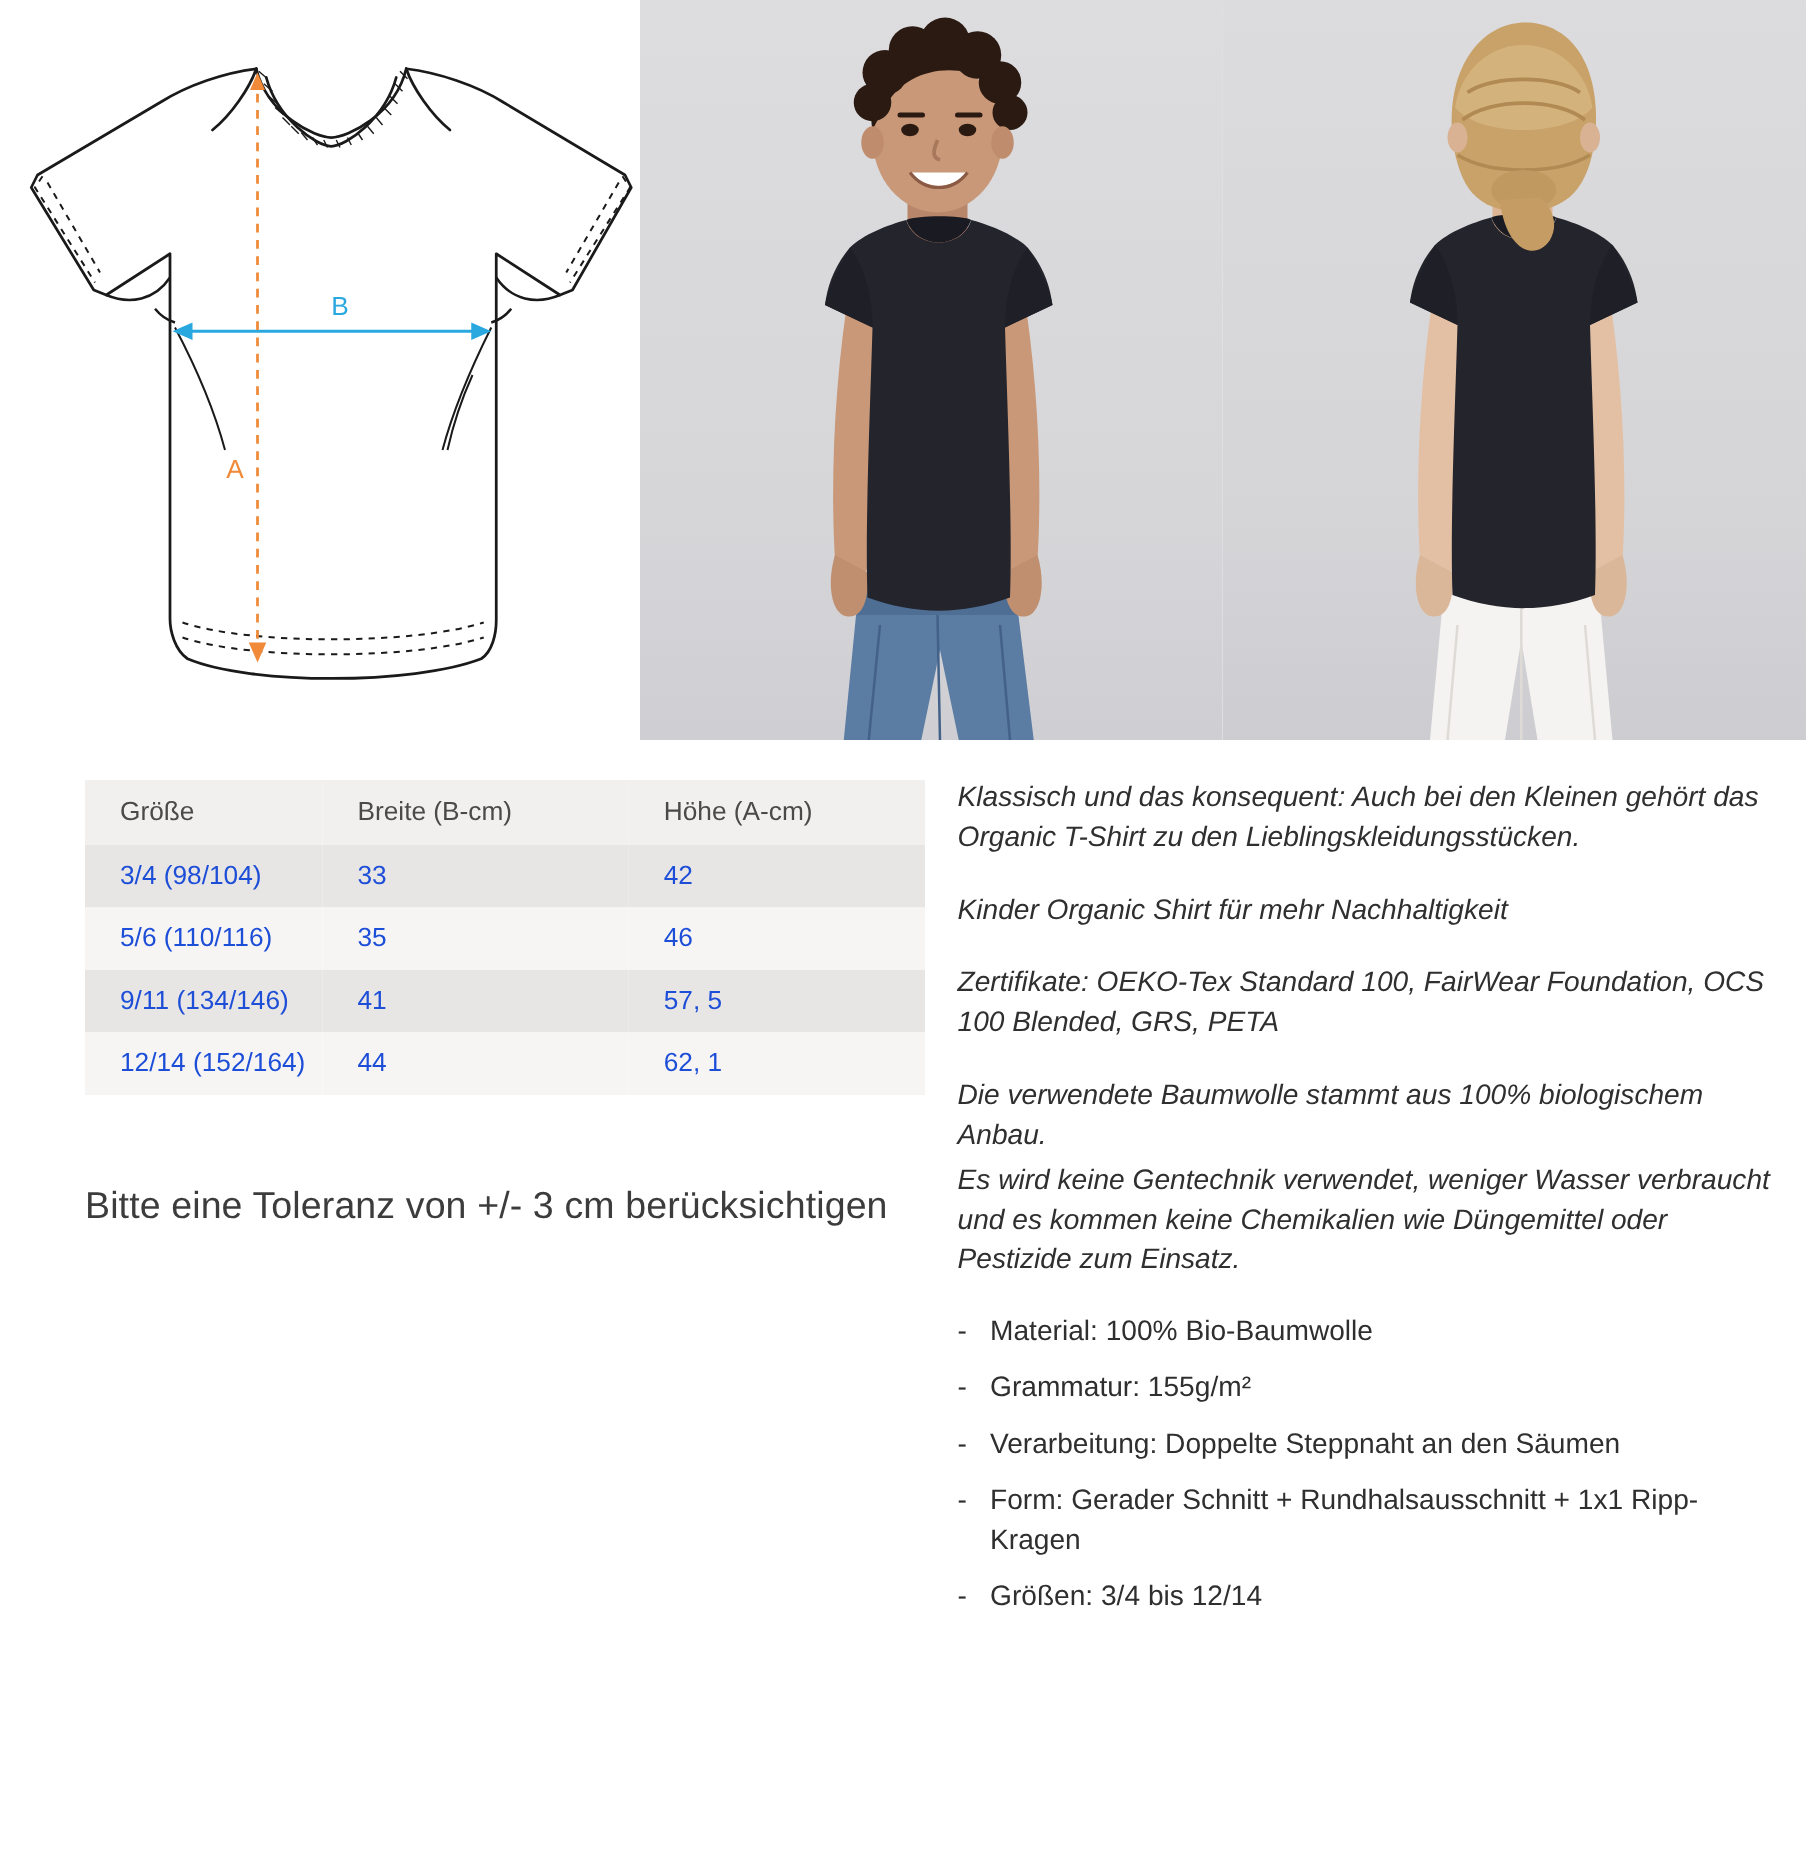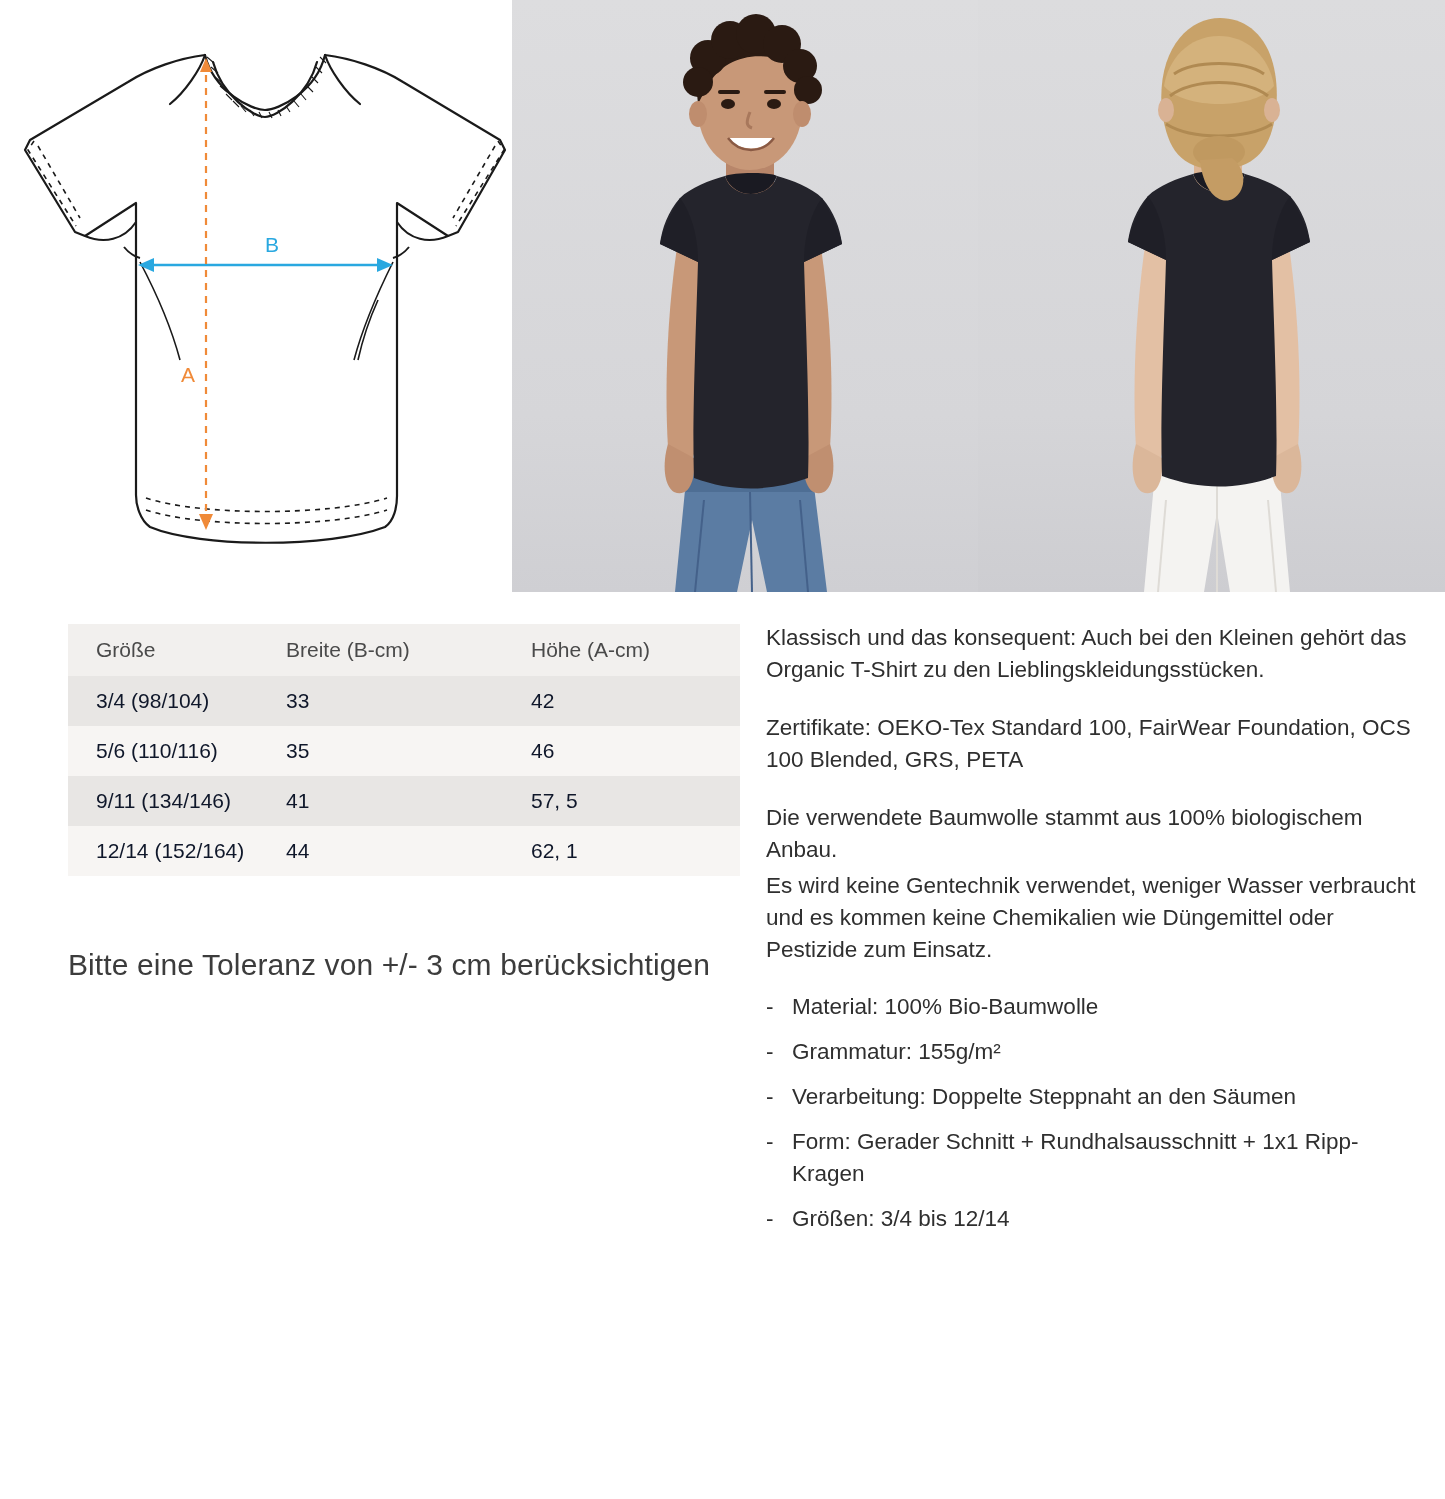--- a/index.html
+++ b/index.html
@@ -66,21 +66,21 @@
     text-align: left;
     font-weight: normal;
     padding: 14px 0 14px 28px;
     background: #f2f0ee;
     color: #4a4a4a;
     font-size: 21px;
   }
   table.size-table td {
     padding: 13px 0 13px 28px;
     font-size: 21px;
-    color: #0f172a;
+    color: #1d4ed8;
   }
   table.size-table tbody tr:nth-child(odd) { background: #e8e6e4; }
   table.size-table tbody tr:nth-child(even) { background: #f7f5f3; }
   table.size-table col.c1 { width: 190px; }
   table.size-table col.c2 { width: 245px; }
   table.size-table col.c3 { width: 237px; }
 
   .tolerance {
     position: absolute;
     left: 68px;
@@ -95,20 +95,21 @@
     position: absolute;
     left: 766px;
     top: 622px;
     width: 650px;
     font-size: 22.5px;
     line-height: 1.42;
     color: #2f2f2f;
   }
   .description p {
     margin: 0 0 26px 0;
+    font-style: italic;
   }
   .description p.tight { margin-bottom: 4px; }
   .bullets {
     margin: 26px 0 0 0;
     padding: 0;
     list-style: none;
   }
   .bullets li {
     position: relative;
     padding-left: 26px;
@@ -364,20 +365,21 @@
         <td>62, 1</td>
       </tr>
     </tbody>
   </table>
 </div>
 
 <div class="tolerance">Bitte eine Toleranz von +/- 3 cm berücksichtigen</div>
 
 <div class="description">
   <p>Klassisch und das konsequent: Auch bei den Kleinen gehört das Organic T-Shirt zu den Lieblingskleidungsstücken.</p>
+  <p>Kinder Organic Shirt für mehr Nachhaltigkeit</p>
   <p>Zertifikate: OEKO-Tex Standard 100, FairWear Foundation, OCS 100 Blended, GRS, PETA</p>
   <p class="tight">Die verwendete Baumwolle stammt aus 100% biologischem Anbau.</p>
   <p>Es wird keine Gentechnik verwendet, weniger Wasser verbraucht und es kommen keine Chemikalien wie Düngemittel oder Pestizide zum Einsatz.</p>
   <ul class="bullets">
     <li>
       <span class="dash">-</span>
       <span>Material: 100% Bio-Baumwolle</span>
     </li>
     <li>
       <span class="dash">-</span>

